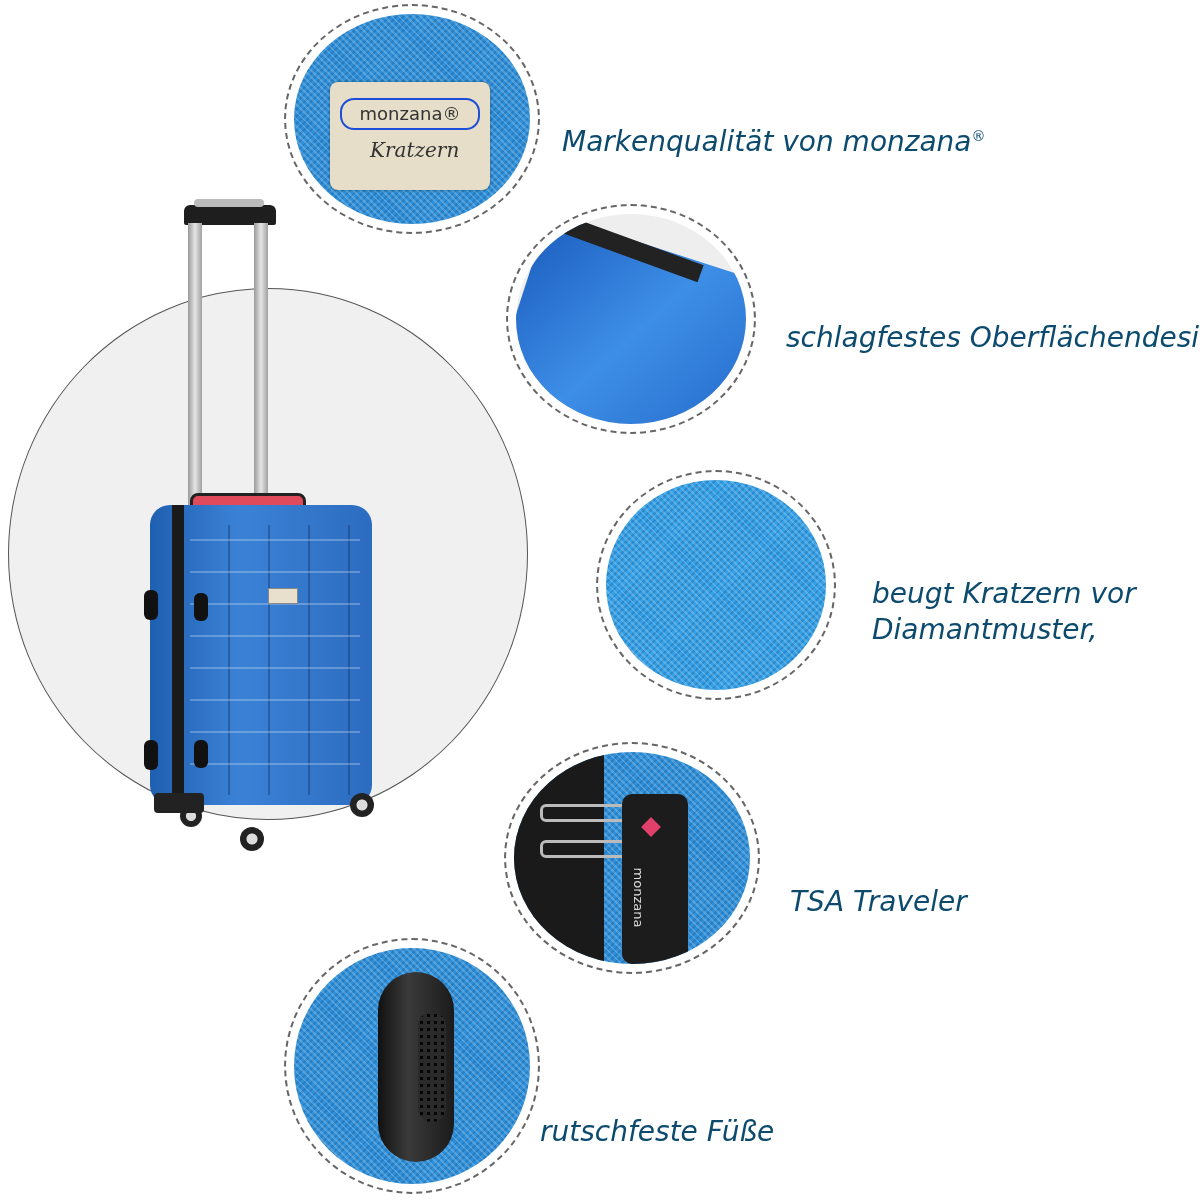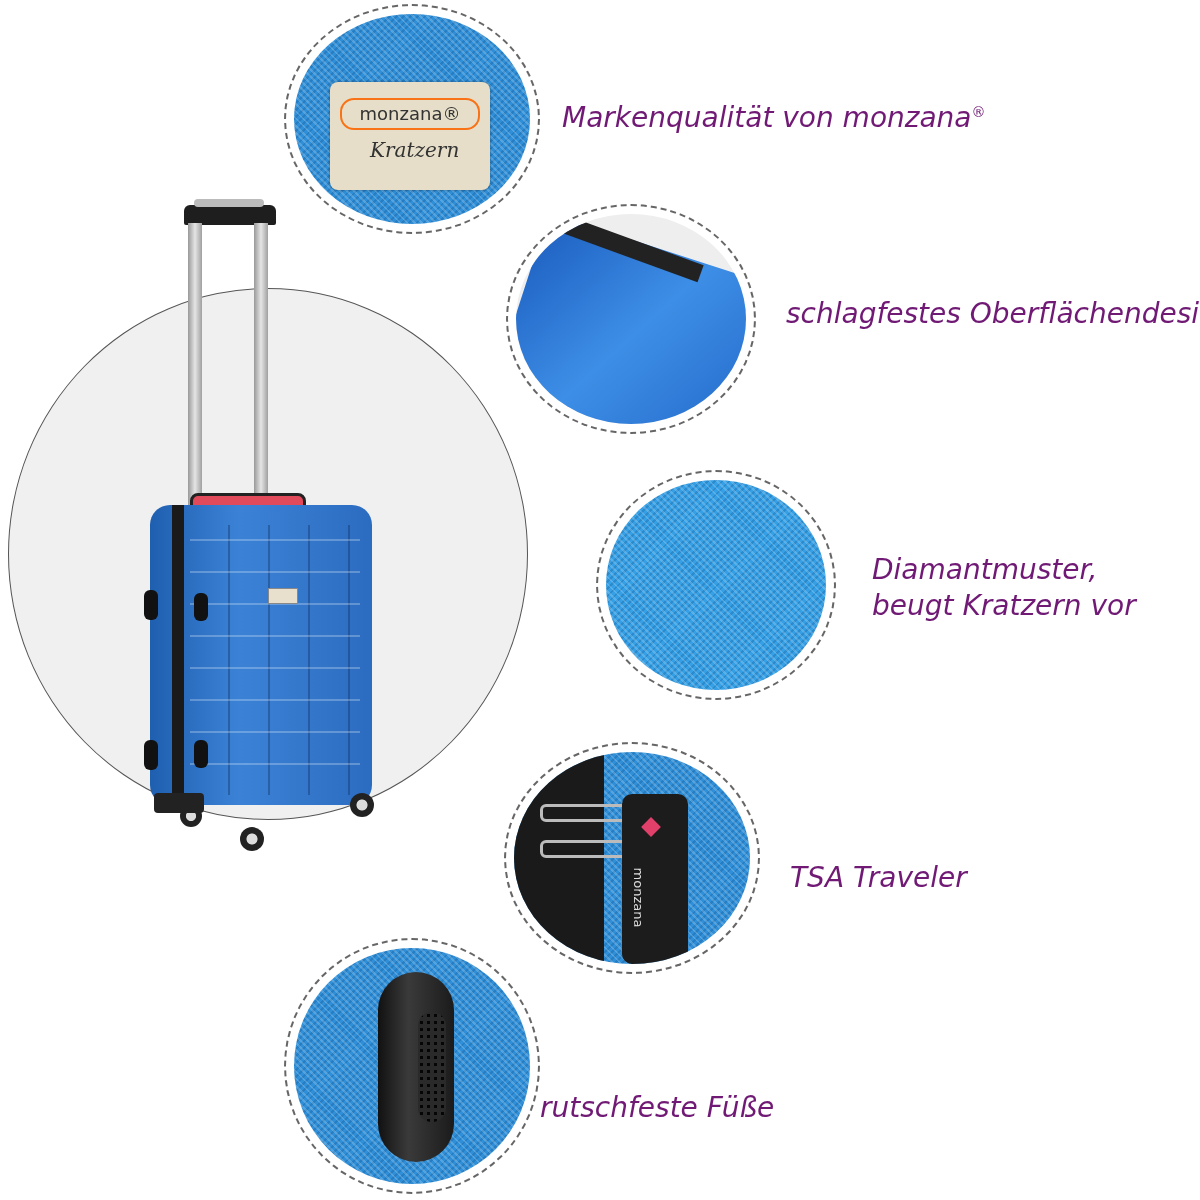--- a/index.html
+++ b/index.html
@@ -4,21 +4,21 @@
 <style>
   html,body{margin:0;padding:0;background:#ffffff;}
   body{width:1200px;height:1200px;position:relative;overflow:hidden;font-family:"DejaVu Sans","Liberation Sans",sans-serif;}
   .abs{position:absolute;}
   .big-circle{left:8px;top:288px;width:520px;height:532px;border-radius:50%;background:#f0f0f0;border:1.5px solid #555;box-sizing:border-box;}
   .detail{border-radius:50%;box-sizing:border-box;}
   .ring{border:2.5px dashed #666;border-radius:50%;position:absolute;box-sizing:border-box;}
   .tex{background-color:#2f90d9;background-image:
       repeating-linear-gradient(45deg, rgba(255,255,255,0.18) 0 2px, transparent 2px 5px),
       repeating-linear-gradient(-45deg, rgba(0,40,90,0.18) 0 2px, transparent 2px 5px);}
-  .label{position:absolute;font-style:italic;color:#701a75;font-size:28px;line-height:36px;white-space:nowrap;font-family:"DejaVu Sans","Liberation Sans",sans-serif;font-weight:300;}
+  .label{position:absolute;font-style:italic;color:#0c4a6e;font-size:28px;line-height:36px;white-space:nowrap;font-family:"DejaVu Sans","Liberation Sans",sans-serif;font-weight:300;margin-top:24px;}
   sup{font-size:14px;}
   
   .case{position:absolute;border-radius:22px;}
 </style>
 </head>
 <body>
 
 <div class="abs big-circle"></div>
 
 <div class="abs" style="left:150px;top:205px;width:240px;height:640px;">
@@ -46,40 +46,40 @@
 
   <div class="abs" style="left:30px;top:600px;width:22px;height:22px;border-radius:50%;background:radial-gradient(#ddd 30%,#222 35%);"></div>
   <div class="abs" style="left:90px;top:622px;width:24px;height:24px;border-radius:50%;background:radial-gradient(#ddd 30%,#222 35%);"></div>
   <div class="abs" style="left:200px;top:588px;width:24px;height:24px;border-radius:50%;background:radial-gradient(#ddd 30%,#222 35%);"></div>
   <div class="abs" style="left:4px;top:588px;width:50px;height:20px;background:#222;border-radius:4px;"></div>
 </div>
 
 <div class="ring" style="left:284px;top:4px;width:256px;height:230px;"></div>
 <div class="abs detail tex" style="left:294px;top:14px;width:236px;height:210px;">
   <div class="abs" style="left:36px;top:68px;width:160px;height:108px;background:#e6dec8;border-radius:8px;box-shadow:0 0 3px rgba(0,0,0,0.4);">
-    <div class="abs" style="left:10px;top:16px;width:136px;height:28px;border:2px solid #f97316;border-radius:14px;text-align:center;font-size:18px;line-height:28px;color:#333;font-family:'DejaVu Sans',sans-serif;">monzana®</div>
+    <div class="abs" style="left:10px;top:16px;width:136px;height:28px;border:2px solid #1d4ed8;border-radius:14px;text-align:center;font-size:18px;line-height:28px;color:#333;font-family:'DejaVu Sans',sans-serif;">monzana®</div>
     <div class="abs" style="left:40px;top:56px;font-family:'DejaVu Serif','Liberation Serif',serif;font-style:italic;font-size:20px;color:#333;">Kratzern</div>
   </div>
 </div>
 <div class="label" style="left:562px;top:94px;">
   <span>Markenqualität von monzana</span><sup>®</sup>
 </div>
 
 <div class="ring" style="left:506px;top:204px;width:250px;height:230px;"></div>
 <div class="abs detail" style="left:516px;top:214px;width:230px;height:210px;background:#eeeeee;overflow:hidden;">
   <div class="abs" style="left:-10px;top:30px;width:240px;height:240px;background:linear-gradient(120deg,#1d5fc0,#3d8ee6 45%,#1f63c4);border-radius:40px;transform:rotate(18deg);"></div>
   <div class="abs" style="left:10px;top:20px;width:180px;height:18px;background:#222;transform:rotate(20deg);"></div>
 </div>
 <div class="label" style="left:786px;top:296px;">schlagfestes Oberflächendesign</div>
 
 <div class="ring" style="left:596px;top:470px;width:240px;height:230px;"></div>
 <div class="abs detail tex" style="left:606px;top:480px;width:220px;height:210px;background-color:#35a0e6;"></div>
 <div class="label" style="left:872px;top:552px;line-height:36px;">
+  <div>beugt Kratzern vor</div>
   <div>Diamantmuster,</div>
-  <div>beugt Kratzern vor</div>
 </div>
 
 <div class="ring" style="left:504px;top:742px;width:256px;height:232px;"></div>
 <div class="abs detail tex" style="left:514px;top:752px;width:236px;height:212px;overflow:hidden;">
   <div class="abs" style="left:0;top:0;width:90px;height:212px;background:#1a1a1a;"></div>
   <div class="abs" style="left:26px;top:52px;width:100px;height:12px;border:3px solid #bbb;border-radius:6px;"></div>
   <div class="abs" style="left:26px;top:88px;width:100px;height:12px;border:3px solid #bbb;border-radius:6px;"></div>
   <div class="abs" style="left:108px;top:42px;width:66px;height:170px;background:#1c1c1c;border-radius:10px;">
     <div class="abs" style="left:22px;top:26px;width:14px;height:14px;background:#e0406a;transform:rotate(45deg);"></div>
     <div class="abs" style="left:-24px;top:96px;width:80px;color:#ddd;font-size:13px;transform:rotate(90deg);text-align:center;">monzana</div>

